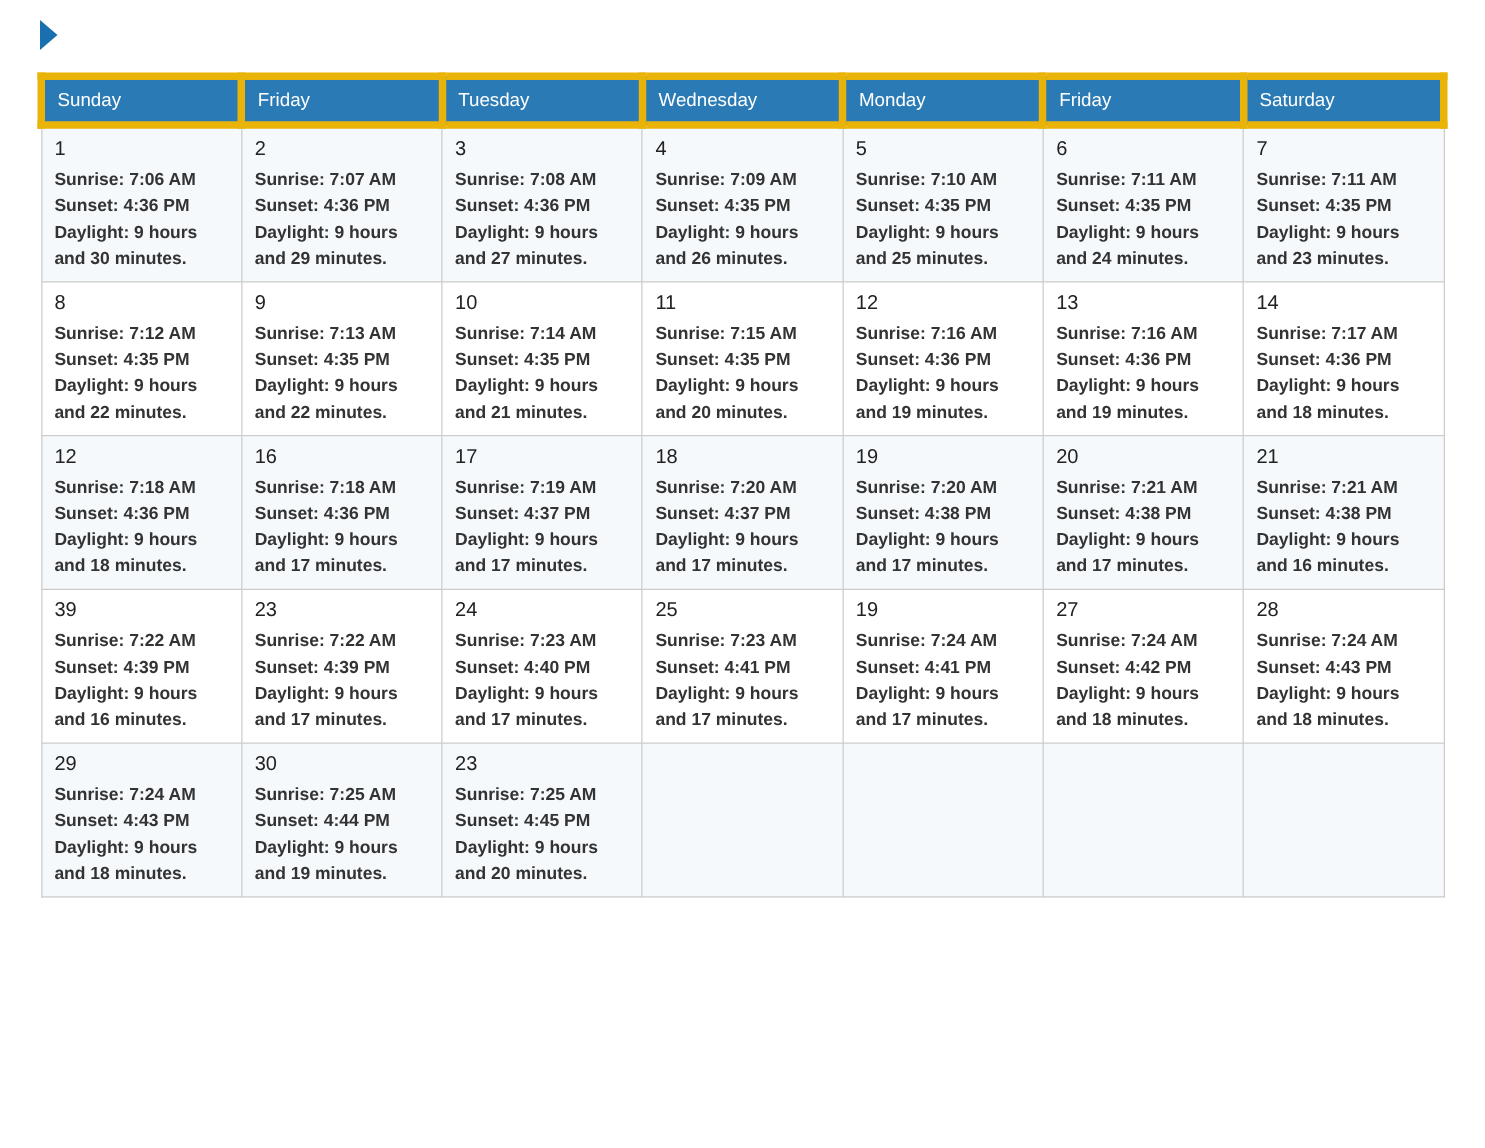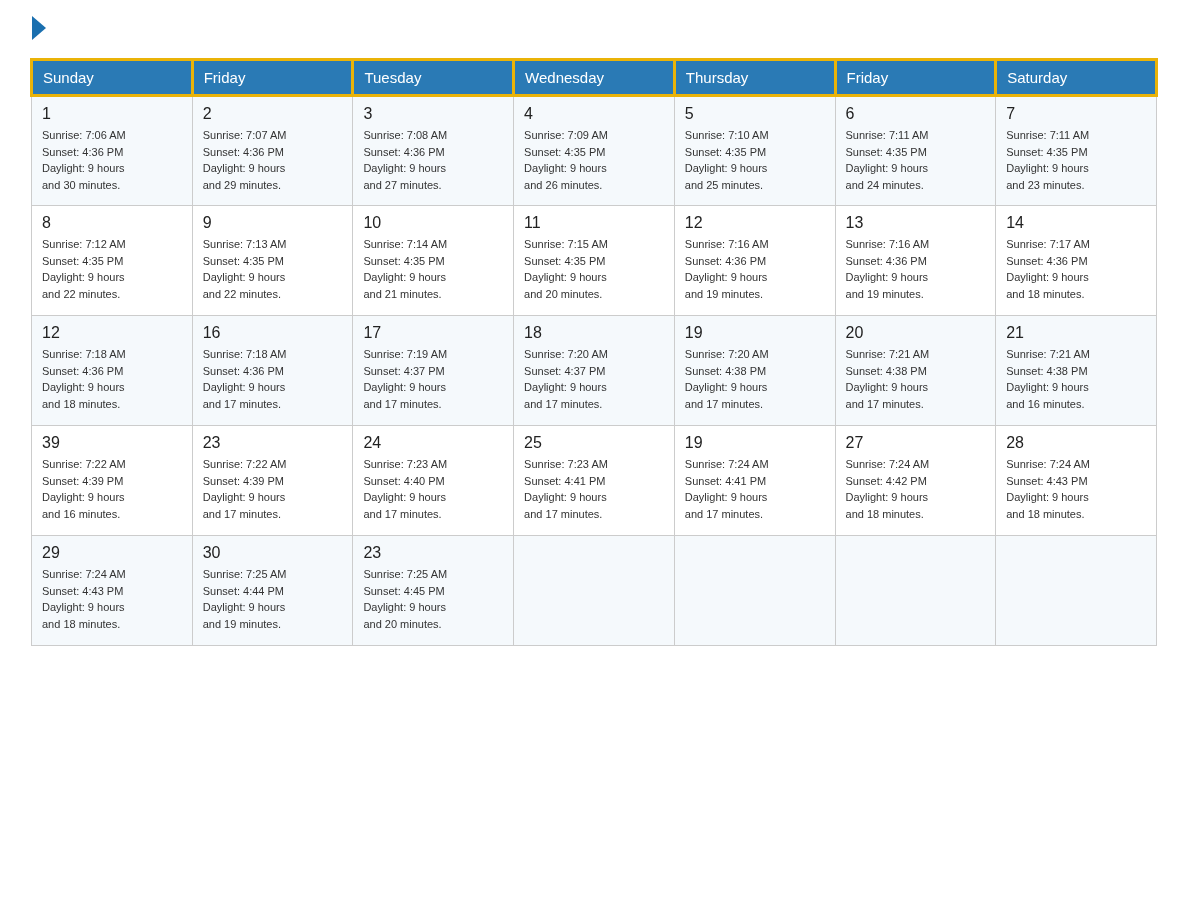--- a/index.html
+++ b/index.html
@@ -65,43 +65,44 @@
       border-collapse: collapse;
       border: 1px solid #aaaaaa;
     }
     .calendar-table th {
       background-color: #2a7ab5;
       color: #ffffff;
       font-size: 15px;
       font-weight: normal;
       padding: 8px 10px;
       text-align: left;
-      border: 3px solid #eab308;
+      border: 6px solid #eab308;
     }
     .calendar-table td {
       vertical-align: top;
       padding: 8px 10px;
       font-size: 13px;
       color: #333333;
       border: 1px solid #cccccc;
       width: 14.28%;
       min-height: 110px;
       height: 110px;
     }
     .day-number {
       font-size: 16px;
       font-weight: normal;
       color: #222222;
       display: block;
       margin-bottom: 4px;
     }
     .day-info {
-      font-size: 11px;
+      font-size: 14px;
       color: #333333;
       line-height: 1.5;
+      font-weight: bold;
     }
     .empty-cell {
       background: #ffffff;
     }
     tr:nth-child(odd) td {
       background-color: #f5f9fc;
     }
     tr:nth-child(even) td {
       background-color: #ffffff;
     }
@@ -123,21 +124,21 @@
   </div>
 </div>
 
 <table class="calendar-table">
   <thead>
     <tr>
     <th>Sunday</th>
         <th>Friday</th>
         <th>Tuesday</th>
         <th>Wednesday</th>
-        <th>Thursday</th>
+        <th>Monday</th>
         <th>Friday</th>
         <th>Saturday</th>
       </tr>
   </thead>
   <tbody id="calendar-body">
   <tr>
         <td>
         <span class="day-number">1</span>
         <span class="day-info">Sunrise: 7:06 AM<br>Sunset: 4:36 PM<br>Daylight: 9 hours<br>and 30 minutes.</span>
       </td>

